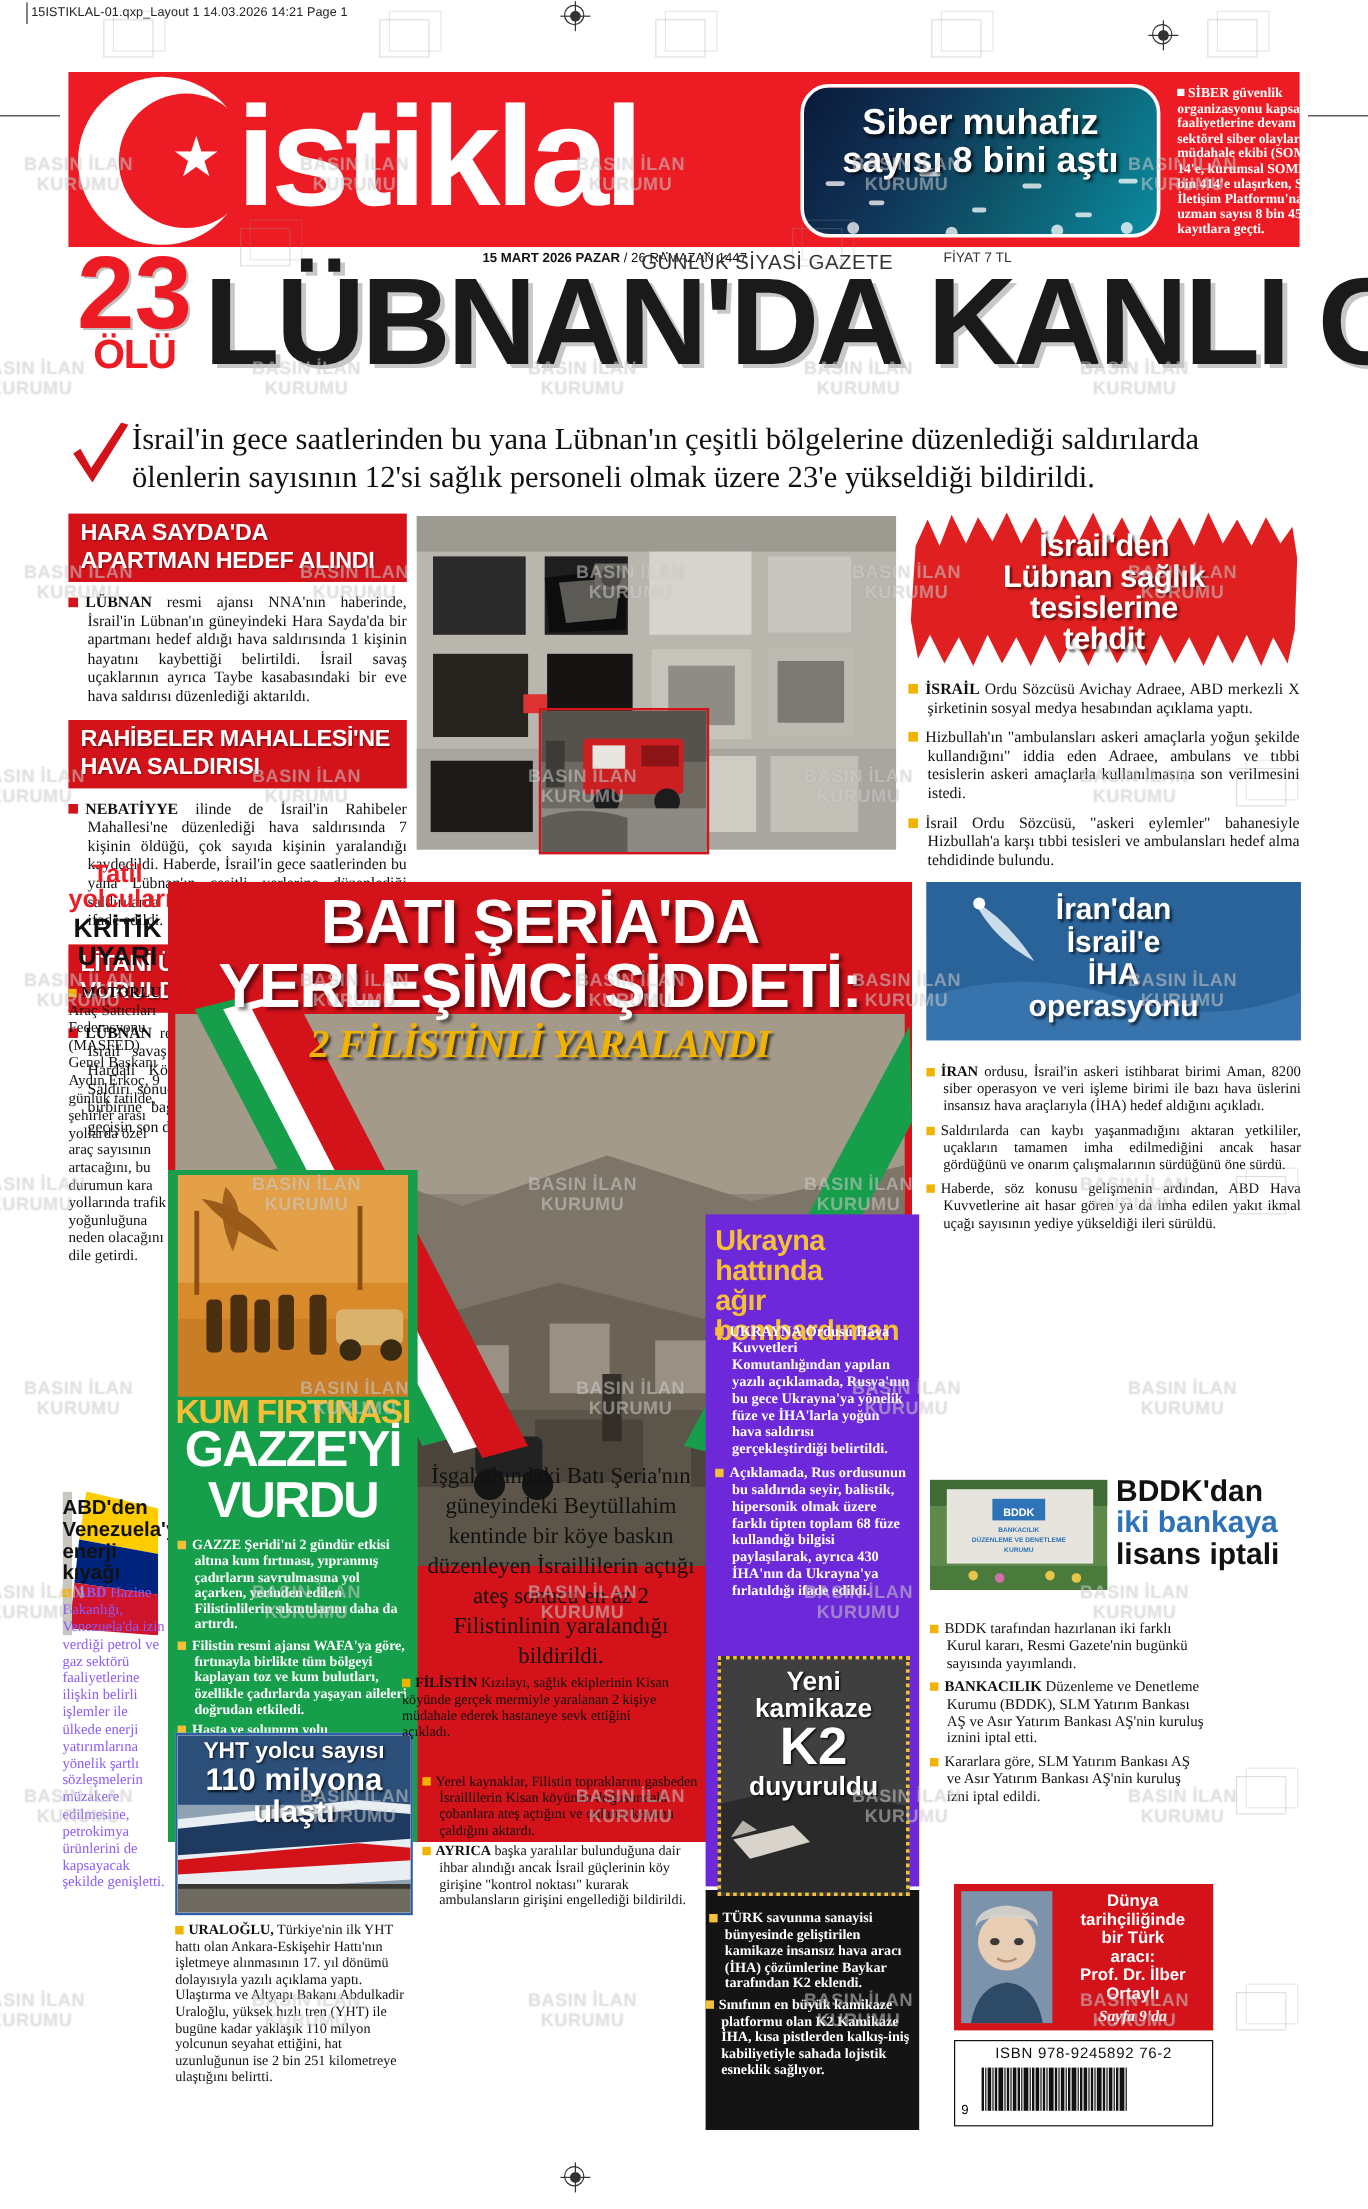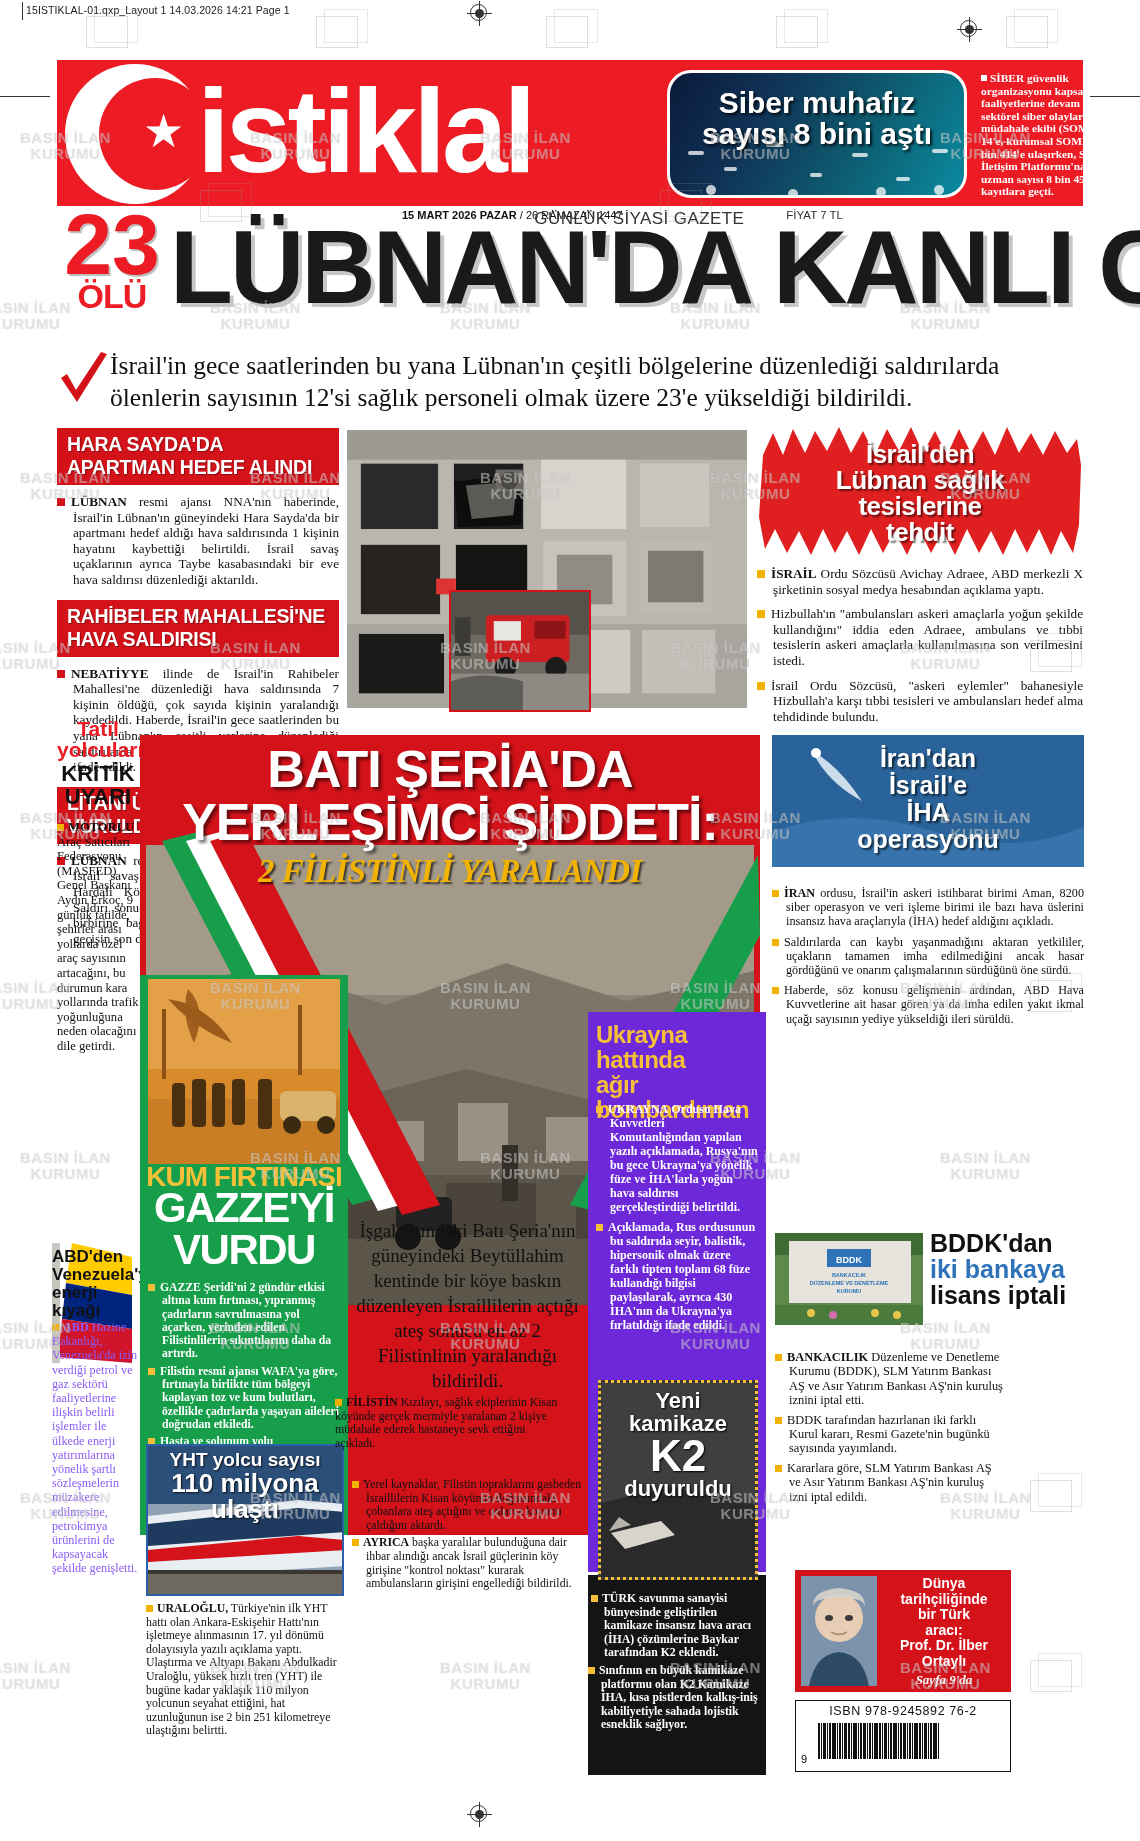--- a/index.html
+++ b/index.html
@@ -587,22 +587,22 @@
       <circle cx="100" cy="80" r="4" fill="#e8c548"></circle>
         <circle cx="122" cy="82" r="4" fill="#e8c548"></circle>
     </svg>
   </div>
   <div class="bddk-t">
     <span>BDDK'dan</span><br>
     <span class="blue">iki bankaya</span><br>
     <span>lisans iptali</span>
   </div>
   <div class="bddk-b">
+    <p><span class="sq"></span><span>BDDK tarafından hazırlanan iki farklı Kurul kararı, Resmi Gazete'nin bugünkü sayısında yayımlandı.</span></p>
     <p><span class="sq"></span><b>BANKACILIK</b><span> Düzenleme ve Denetleme Kurumu (BDDK), SLM Yatırım Bankası AŞ ve Asır Yatırım Bankası AŞ'nin kuruluş iznini iptal etti.</span></p>
-    <p><span class="sq"></span><span>BDDK tarafından hazırlanan iki farklı Kurul kararı, Resmi Gazete'nin bugünkü sayısında yayımlandı.</span></p>
     <p><span class="sq"></span><span>Kararlara göre, SLM Yatırım Bankası AŞ ve Asır Yatırım Bankası AŞ'nin kuruluş izni iptal edildi.</span></p>
   </div>
 
   <div class="ortayli">
     <div class="ortayli-ph">
       <svg class="ph" viewBox="0 0 76 110" preserveAspectRatio="none">
         <rect width="76" height="110" fill="#7d93ab"></rect>
         <circle cx="38" cy="42" r="24" fill="#e7cdb4"></circle>
         <path d="M14 26 q24 -18 48 0 q-6 -4 -24 -5 q-18 1 -24 5" fill="#d8d5d0"></path>
         <path d="M12 30 q0 -16 26 -18 q26 2 26 18 q-4 -10 -26 -11 q-22 1 -26 11" fill="#cfcdc8"></path>

